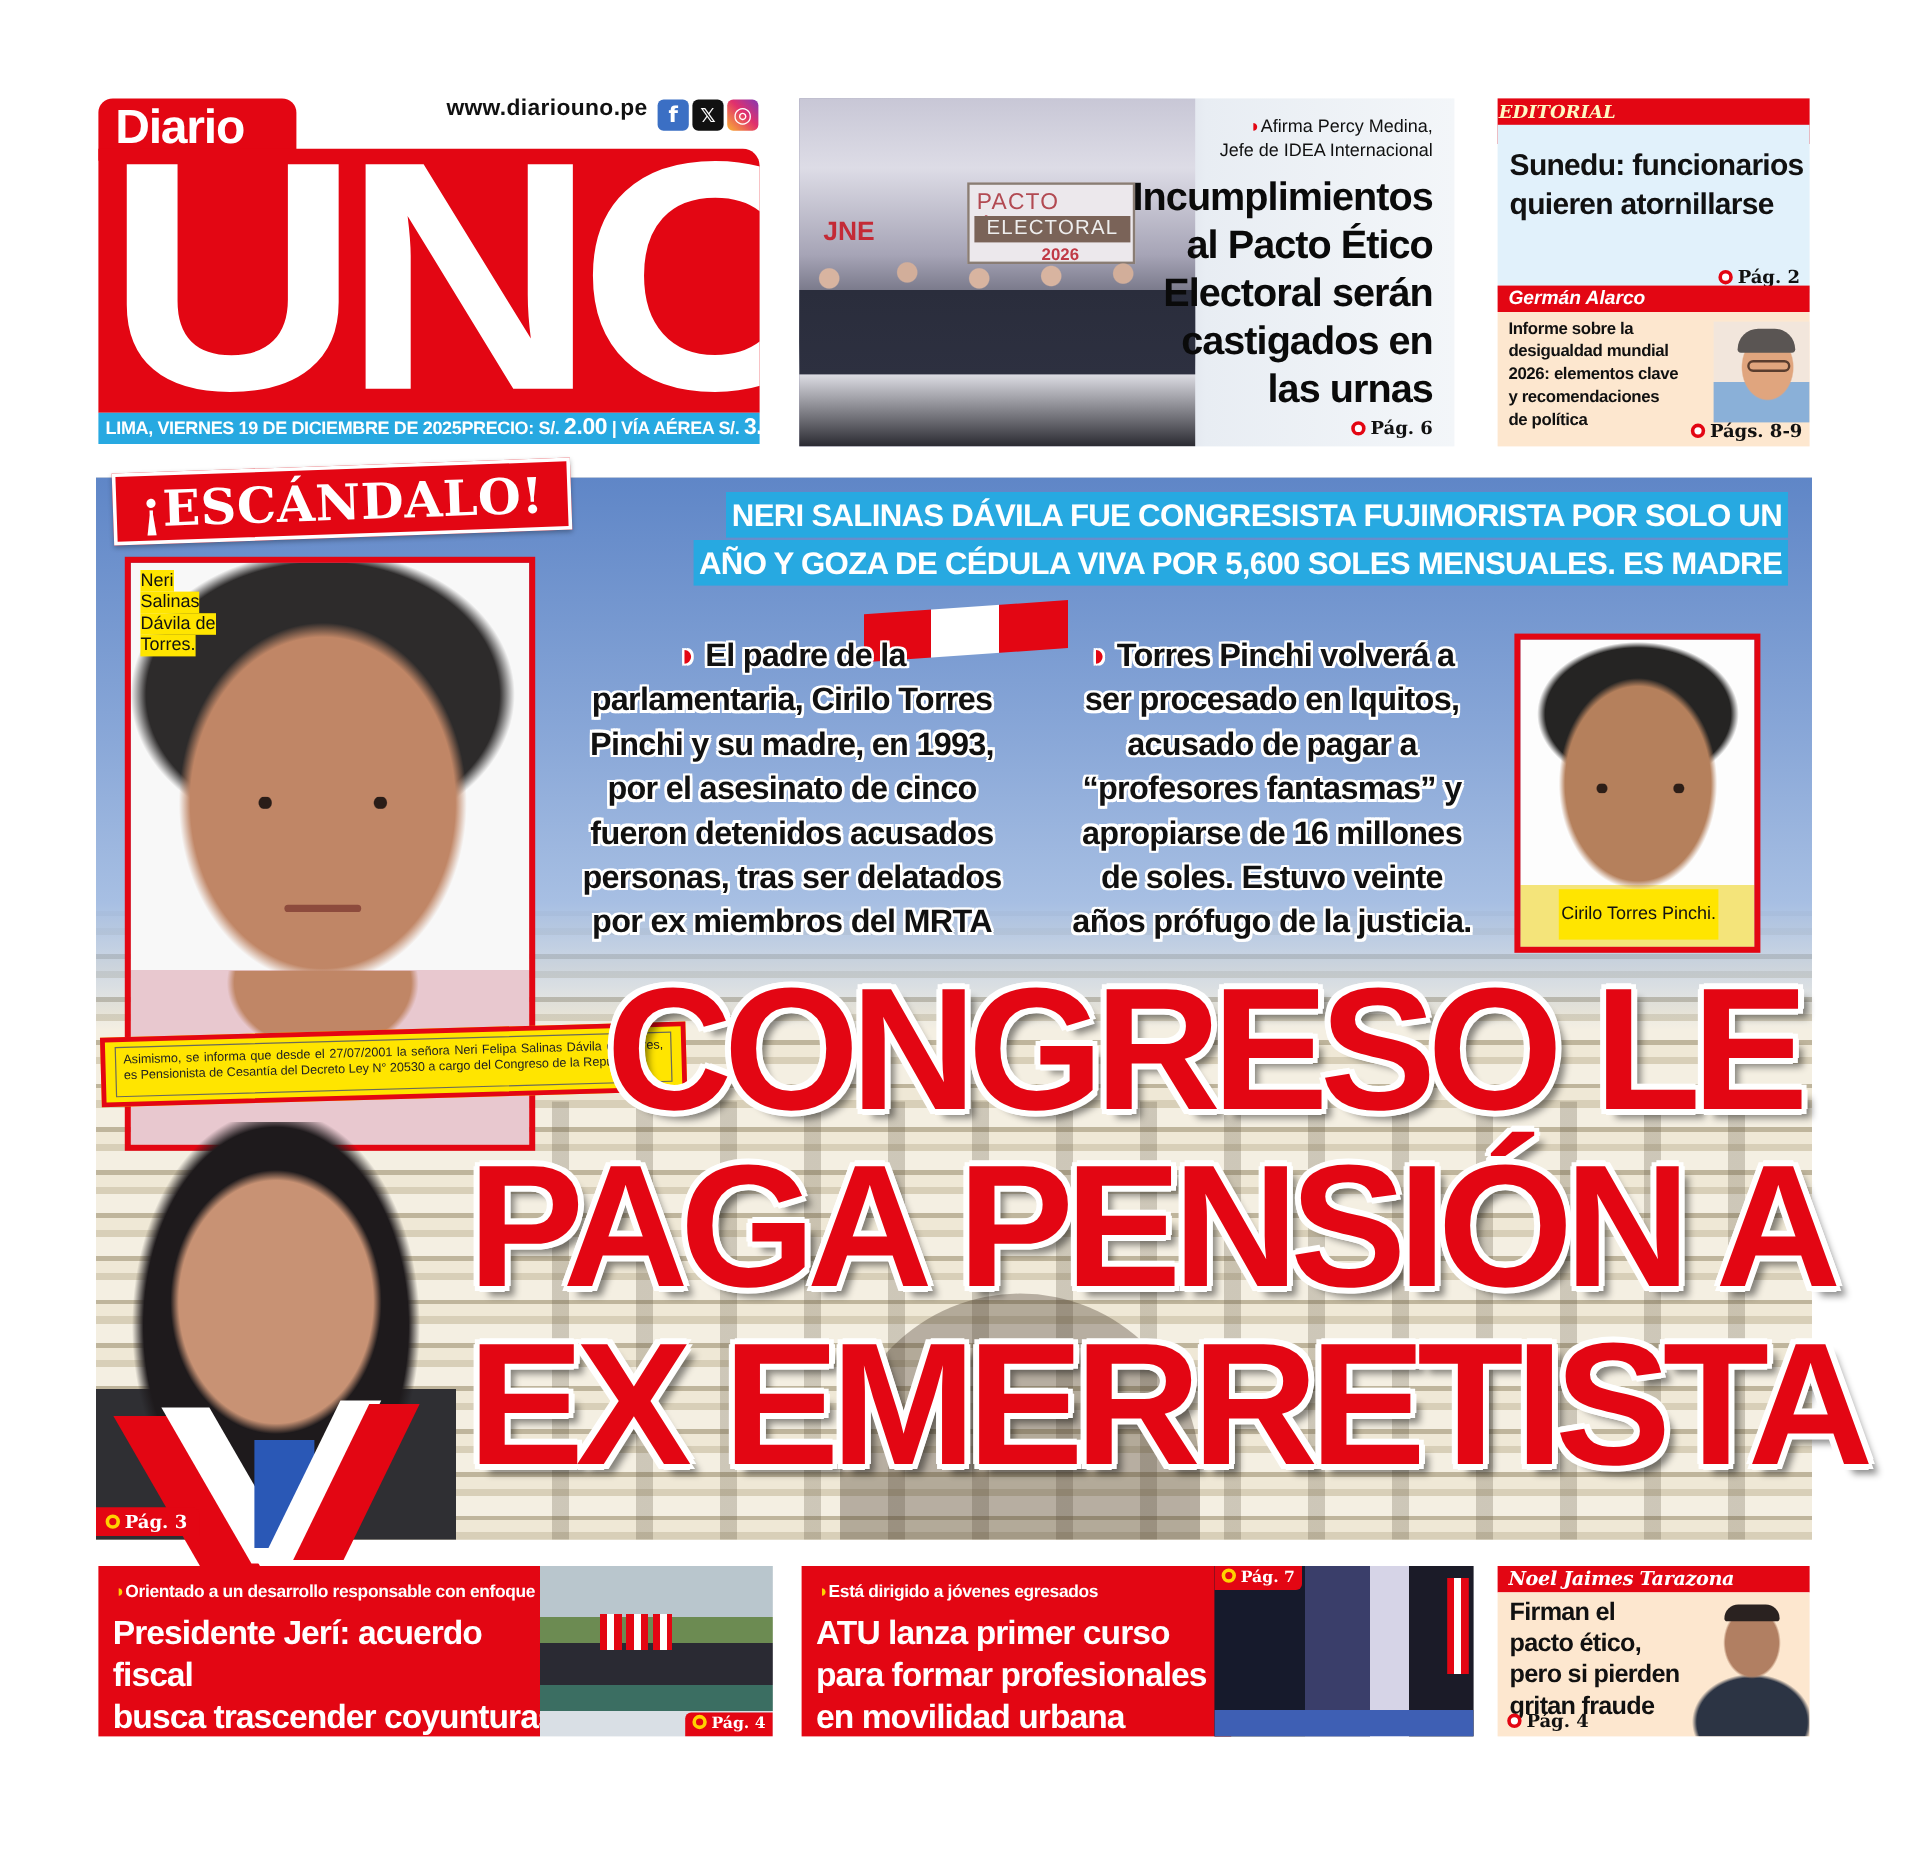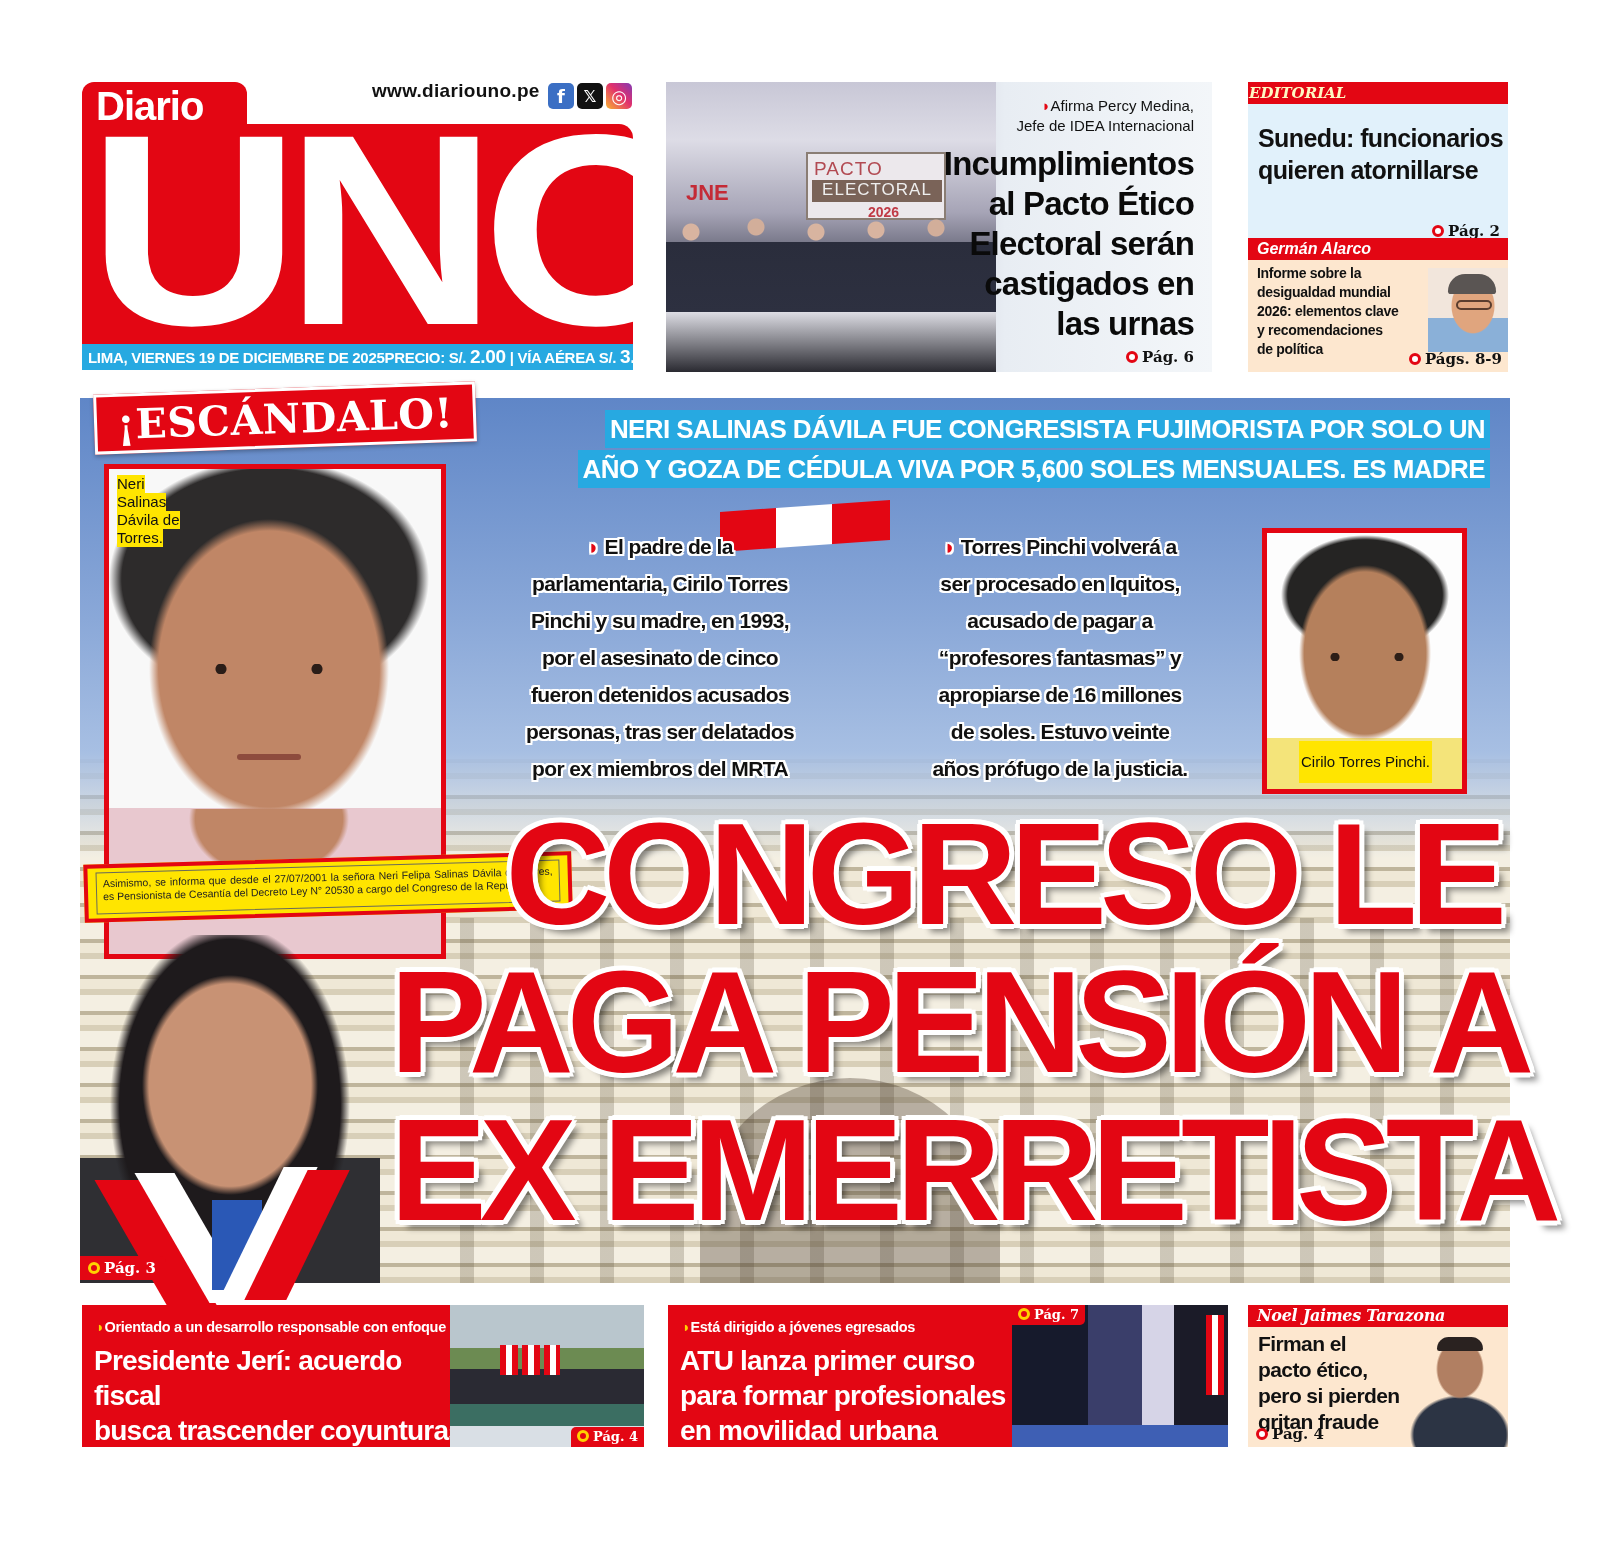--- a/index.html
+++ b/index.html
@@ -93,21 +93,21 @@
   .photo3 .sash-r { position: absolute; left: 52px; top: 245px; width: 50px; height: 130px; background: #e30613; transform: skewX(30deg); }
   .photo3 .sash-w { position: absolute; left: 92px; top: 238px; width: 40px; height: 130px; background: #fff; transform: skewX(30deg); }
   .photo3 .sash-r2 { position: absolute; left: 196px; top: 235px; width: 42px; height: 130px; background: #e30613; transform: skewX(-26deg); }
   .photo3 .sash-w2 { position: absolute; left: 172px; top: 232px; width: 34px; height: 130px; background: #fff; transform: skewX(-26deg); }
   .photo3 .blouse { position: absolute; left: 132px; top: 265px; width: 50px; height: 90px; background: #2a58b6; }
   .pag3 { left: 80px; top: 1256px; height: 24px; padding: 0 10px 0 8px; background: #e30613; color: #fff; font-family: "DejaVu Serif", serif; font-weight: 900; font-size: 15px; line-height: 24px; border-radius: 0 6px 0 0; }
 
   .dek { left: 550px; top: 410px; width: 940px; text-align: right; }
   .dek .line { display: inline-block; background: #27a9e1; color: #fff; font-weight: 900; font-size: 26px; line-height: 30px; padding: 4px 5px; letter-spacing: -0.6px; margin-bottom: 2px; font-family: "Liberation Sans", sans-serif; }
 
-  .bullet-col { top: 528px; width: 380px; text-align: center; font-weight: 900; font-size: 21px; line-height: 37px; color: #111; letter-spacing: -0.6px;
+  .bullet-col { top: 528px; width: 380px; text-align: center; font-weight: 900; font-size: 27px; line-height: 37px; color: #111; letter-spacing: -0.6px;
     text-shadow: 2px 0 #fff, -2px 0 #fff, 0 2px #fff, 0 -2px #fff, 2px 2px #fff, -2px -2px #fff, 2px -2px #fff, -2px 2px #fff; }
   .bullet-col .tri { color: #e30613; }
   .b1 { left: 470px; }
   .b2 { left: 870px; }
 
   .photo2 { left: 1262px; top: 528px; width: 205px; height: 266px; border: 5px solid #e30613; background:
       radial-gradient(ellipse 66px 88px at 98px 120px, #b5805c 92%, transparent 100%),
       radial-gradient(ellipse 84px 60px at 98px 62px, #252423 92%, transparent 100%),
       linear-gradient(180deg, #fdfdfd 0 80%, #f4e47a 80%); overflow: hidden; }
   .photo2 .eyes { position: absolute; left: 60px; top: 120px; width: 80px; height: 8px; background: radial-gradient(circle at 8px 4px, #2d1e17 4px, transparent 5px), radial-gradient(circle at 72px 4px, #2d1e17 4px, transparent 5px); }

